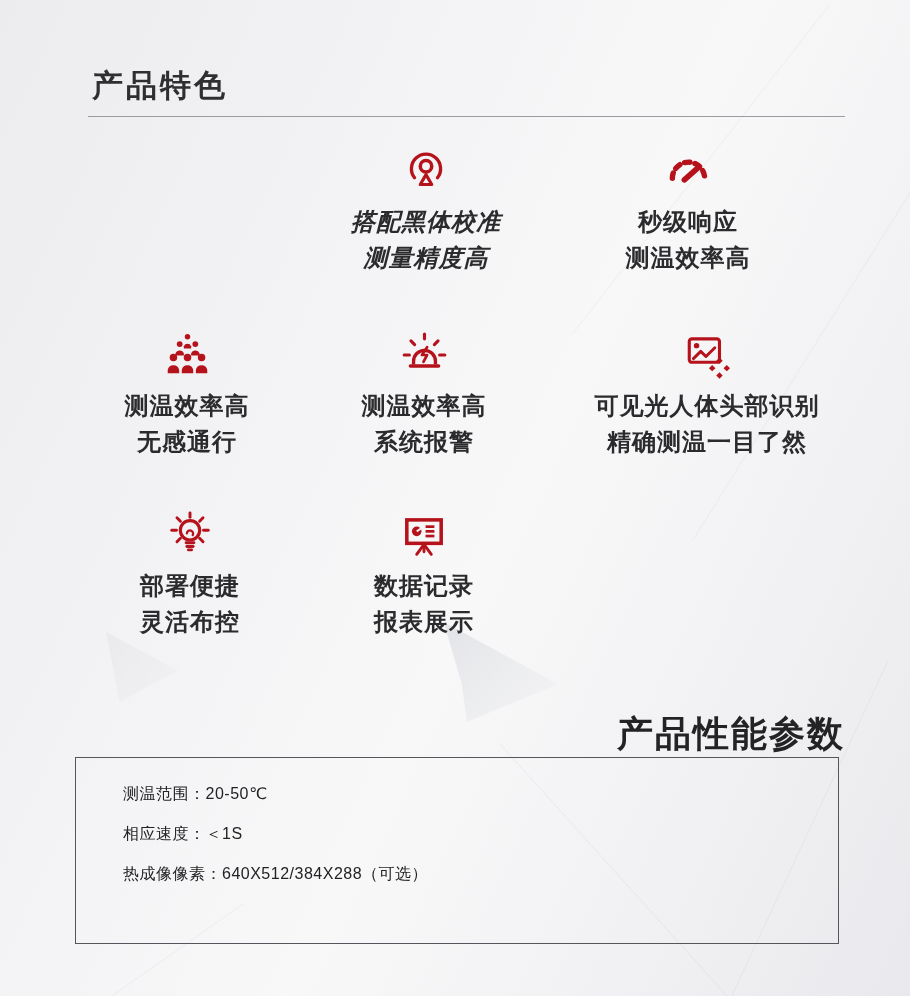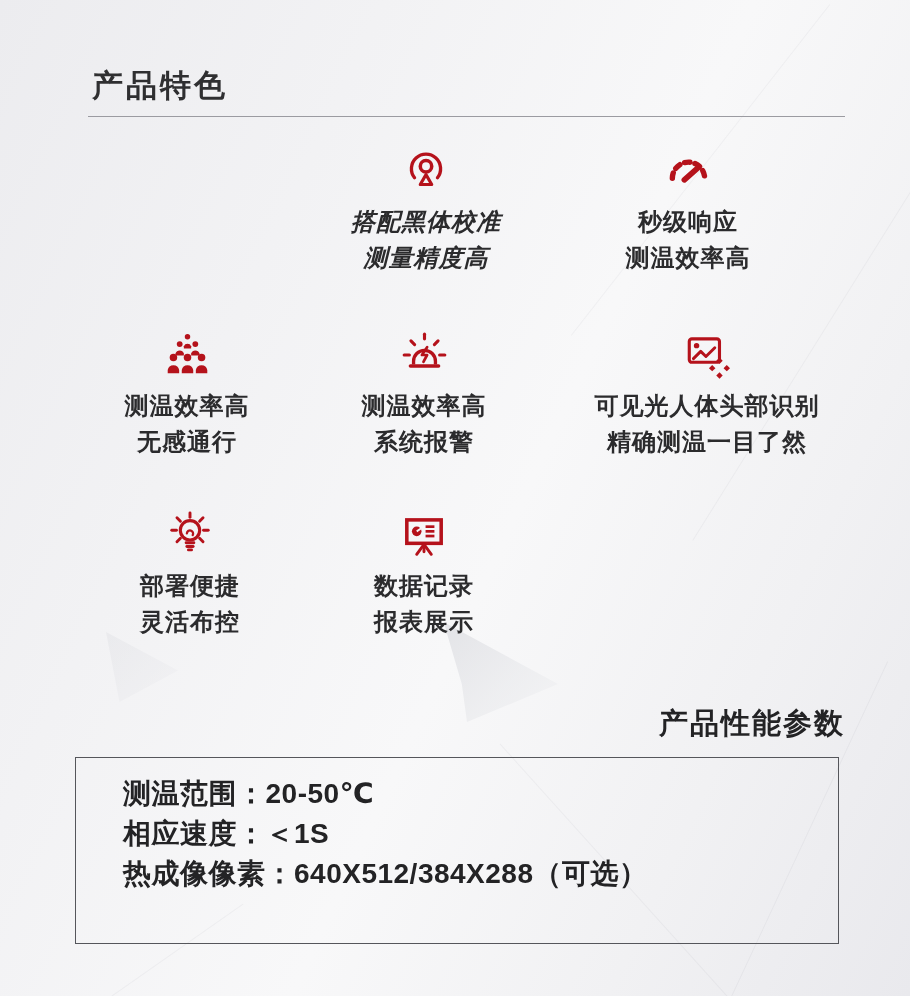--- a/index.html
+++ b/index.html
@@ -55,33 +55,33 @@
   .feature .line{
     font-size:24px;line-height:36px;font-weight:600;
     color:#2b2b2d;letter-spacing:1px;
   }
   .f0{left:190px;top:146px;} .f1{left:426px;top:146px;font-style:italic;} .f2{left:688px;top:146px;}
   .f3{left:187px;top:330px;} .f4{left:424px;top:330px;} .f5{left:707px;top:330px;}
   .f6{left:190px;top:510px;} .f7{left:424px;top:510px;}
 
   .params-title{
     position:absolute;right:65px;top:680px;
-    font-size:29px;font-weight:600;color:#232325;
+    font-size:36px;font-weight:600;color:#232325;
     letter-spacing:2px;
   }
   .spec-box{
     position:absolute;left:75px;top:757px;width:764px;height:187px;
     border:1px solid #55565b;box-sizing:border-box;
   }
   .spec-col{position:absolute;top:16px;}
   .spec-col.left{left:47px;}
   .spec-col.right{left:494px;}
   .spec-row{
     height:40px;line-height:40px;
-    font-size:28px;font-weight:700;color:#232325;
+    font-size:16px;font-weight:400;color:#232325;
     letter-spacing:.5px;white-space:nowrap;
   }
 </style>
 </head>
 <body>
 
 <div class="page">
 
   <div class="deco plane-a"></div>
   <div class="deco plane-b"></div>

